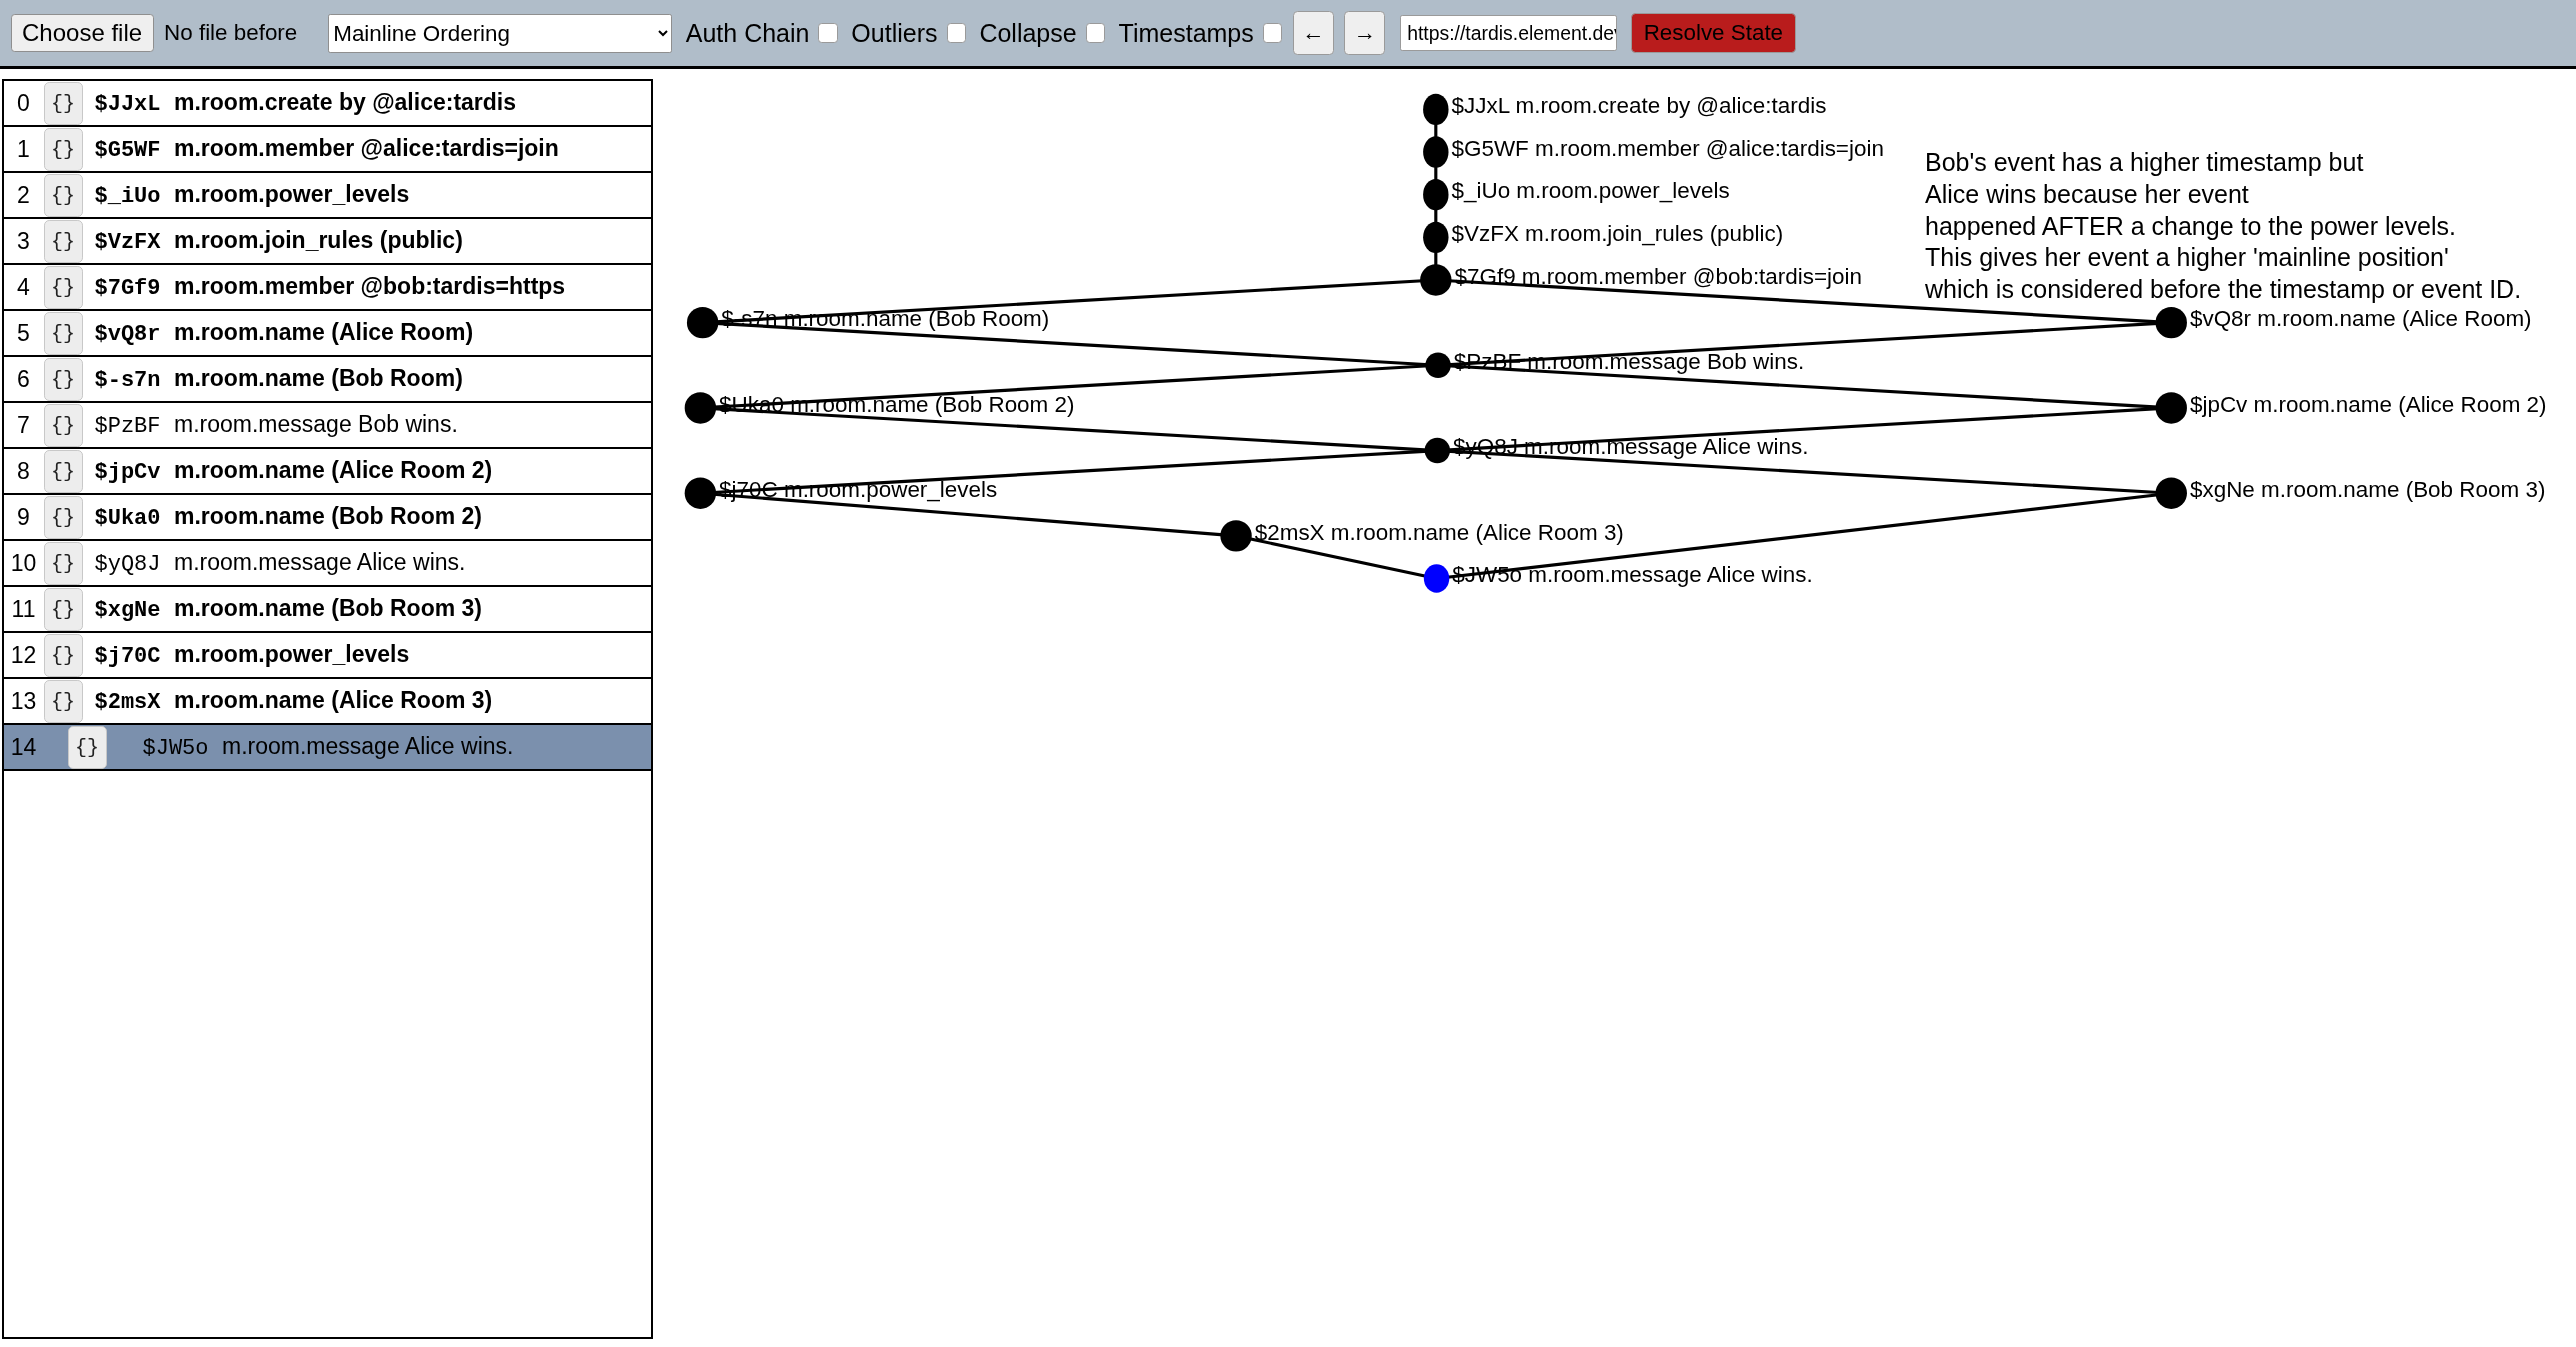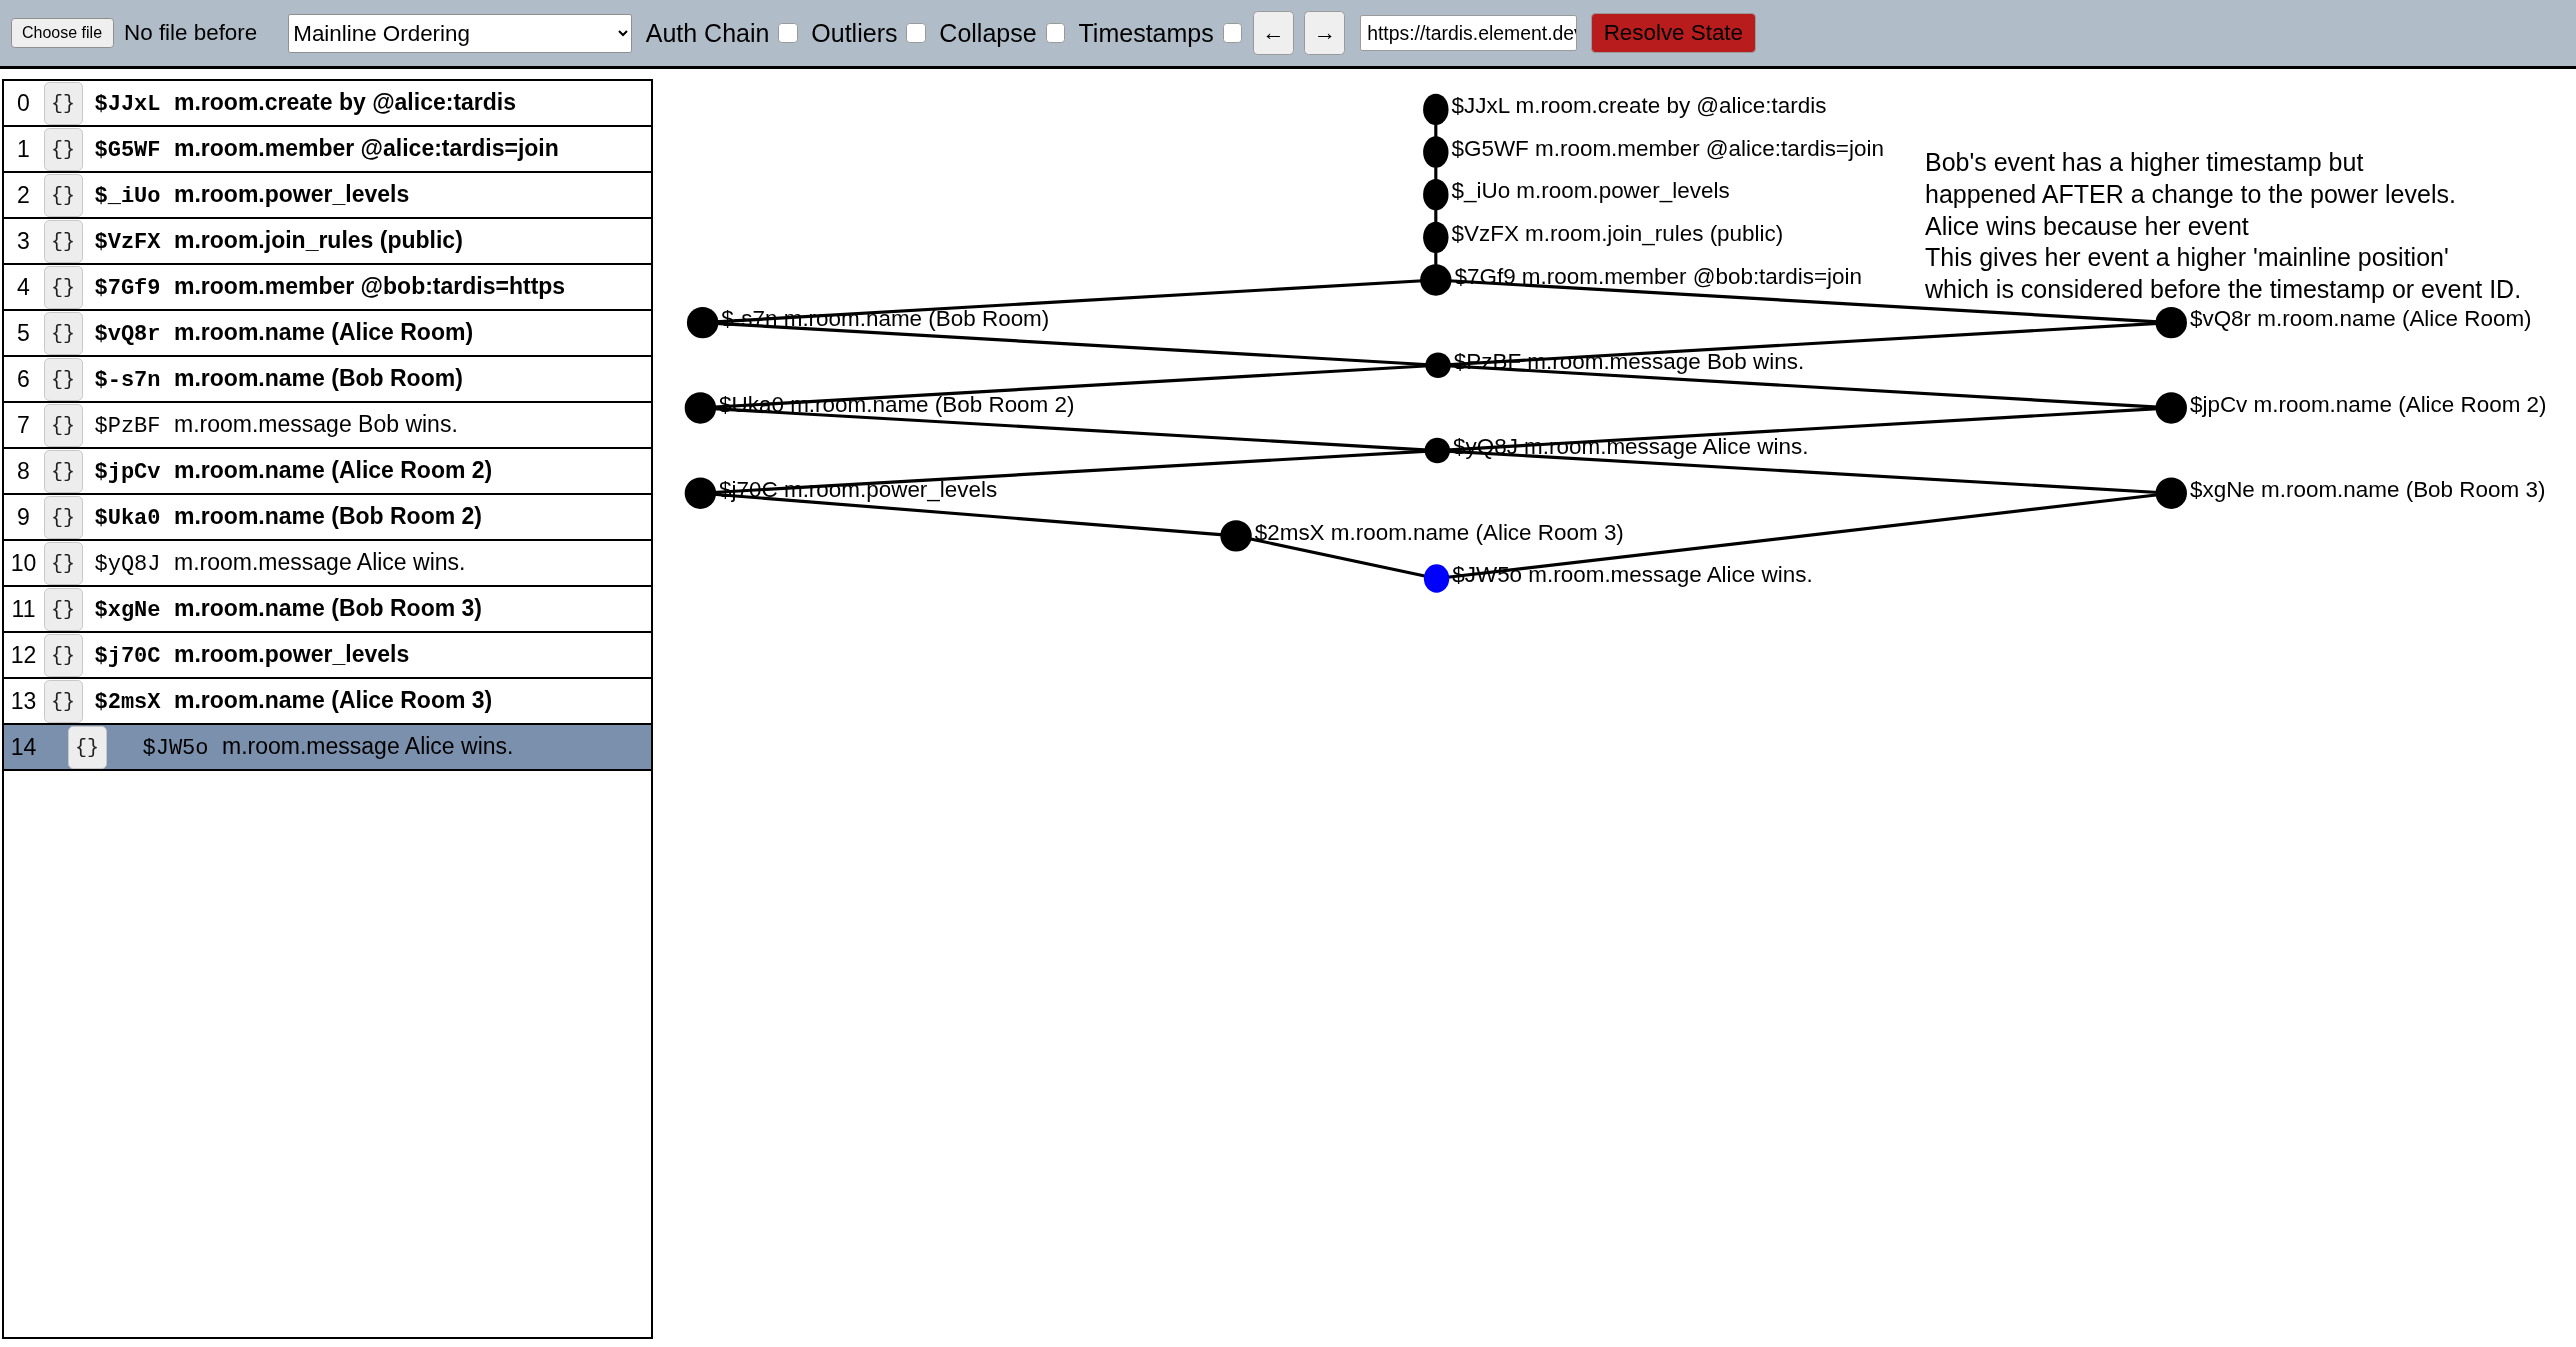--- a/index.html
+++ b/index.html
@@ -17,21 +17,21 @@
     background:#b0bdc9;
     border-bottom:3px solid #000;
     box-sizing:border-box;
     display:flex;align-items:center;
     padding-left:10.5px;
     gap:0px;
   }
   .file-picker{display:flex;align-items:center;gap:10.5px;}
   .btn-file{
     background:#efefef;border:1.5px solid #8f8f8f;border-radius:3.7px;
-    padding:4.5px 10.5px;font-size:16px;color:#000;line-height:1.15;
+    padding:4.5px 10.5px;font-size:24px;color:#000;line-height:1.15;
     font-family:"Liberation Sans",sans-serif;cursor:default;
   }
   .file-status{font-size:22.4px;color:#000;}
   select.dropdown{
     margin-left:31px;
     width:344px;height:39px;
     font-size:22.4px;
     background:#ffffff;color:#000;
     border:1.5px solid #8f8f8f;border-radius:2.2px;
     font-family:"Liberation Sans",sans-serif;
@@ -333,14 +333,14 @@
         <ellipse cx="2028" cy="563" rx="21" ry="21" fill="#000000"></ellipse>
         <text x="2053" y="568" class="nodelabel">$xgNe m.room.name (Bob Room 3)</text>
         <ellipse cx="778" cy="620" rx="21" ry="21" fill="#000000"></ellipse>
         <text x="803" y="625" class="nodelabel">$2msX m.room.name (Alice Room 3)</text>
         <ellipse cx="1046" cy="677" rx="17" ry="19" fill="#0000ff"></ellipse>
         <text x="1067" y="682" class="nodelabel">$JW5o m.room.message Alice wins.</text>
       </g>
   </svg>
 </div>
 
-<div id="annotation"><div>Bob's event has a higher timestamp but</div><div>happened AFTER a change to the power levels.</div><div>Alice wins because her event</div><div>This gives her event a higher 'mainline position'</div><div>which is considered before the timestamp or event ID.</div></div>
+<div id="annotation"><div>Bob's event has a higher timestamp but</div><div>Alice wins because her event</div><div>happened AFTER a change to the power levels.</div><div>This gives her event a higher 'mainline position'</div><div>which is considered before the timestamp or event ID.</div></div>
 
 
 </body></html>

